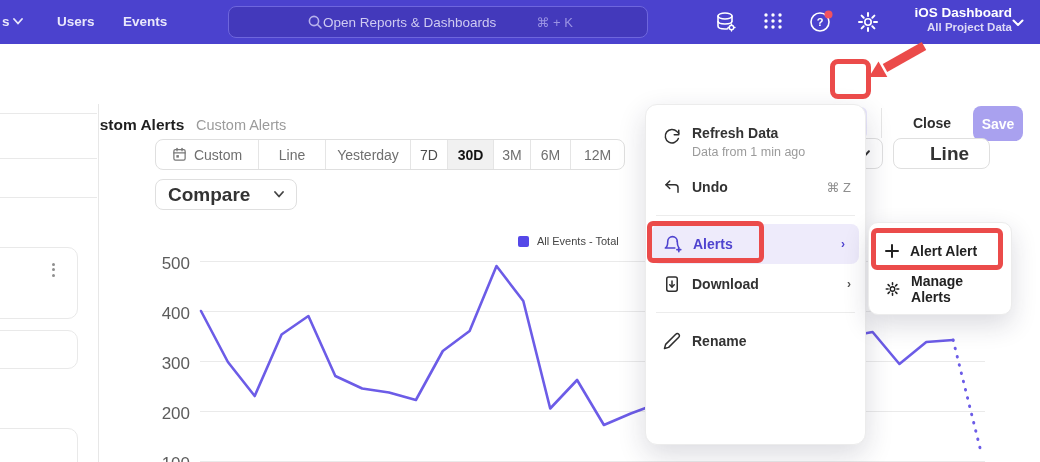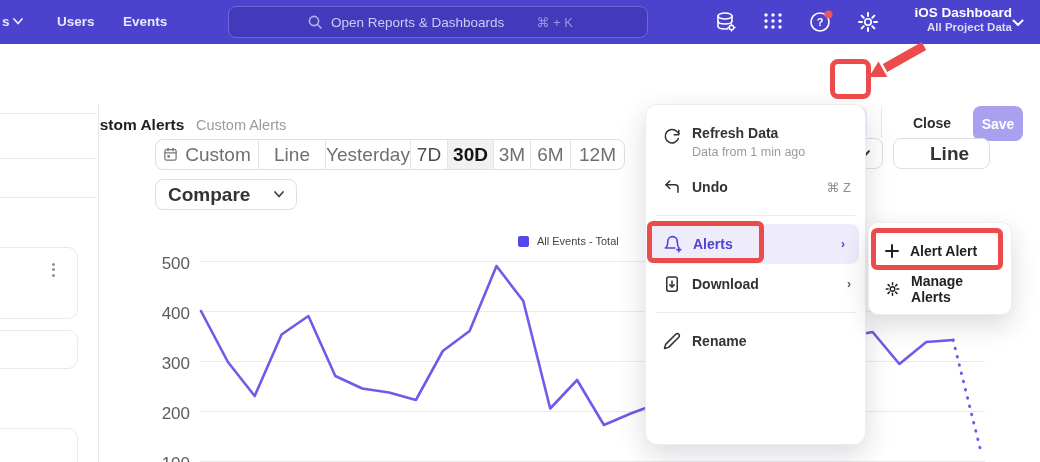--- a/index.html
+++ b/index.html
@@ -39,21 +39,21 @@
   
   .sidebar { left:0; top:104px; width:99px; height:358px; background:#fff; border-right:1px solid #e7e7e7; }
   .sb-line { position:absolute; left:0; width:97px; height:1px; background:#e9e9e9; }
   .sb-card { position:absolute; left:-18px; width:96px; border:1px solid #e9e9e9; border-radius:10px; background:#fff; }
   .kebab { position:absolute; left:52px; top:260px; width:4px; color:#8f8f8f; cursor:pointer; }
   .kebab i { display:block; width:3px; height:3px; border-radius:50%; background:#8f8f8f; margin:2.5px 0; }
 
   
   .seg { left:155px; top:139px; height:31px; display:flex; border:1px solid #dfdfdf; border-radius:8px;
          background:#fff; overflow:hidden; }
-  .seg-cell { display:flex; align-items:center; justify-content:center; gap:7px; font-size:19px;
+  .seg-cell { display:flex; align-items:center; justify-content:center; gap:7px; font-size:14px;
               color:#6f6f6f; border-right:1px solid #e5e5e5; cursor:pointer; white-space:nowrap; }
   .seg-cell:last-child { border-right:none; }
   .seg-cell.sel { background:#f1f1f1; color:#141414; font-weight:700; }
   .seg-cell.dark { color:#4c4c4c; }
   .pill-btn { position:absolute; height:31px; border:1px solid #dfdfdf; border-radius:8px; background:#fff;
               display:flex; align-items:center; gap:24px; font-size:19px; font-weight:600; color:#333;
               padding:0 12px; cursor:pointer; }
 
   
   .gridline { position:absolute; left:200px; width:785px; height:1px; background:#eaeaea; }
@@ -98,21 +98,21 @@
         <polyline points="1,1 5,5.5 9,1" fill="none" stroke="#e9e7fb" stroke-width="1.8" stroke-linecap="round"></polyline>
       </svg>
     <span class="nav-item" style="left:57px;">Users</span>
     <span class="nav-item" style="left:123px;">Events</span>
 
     <div class="searchbox">
       <svg class="ic" style="margin-left:78px;" width="16" height="16" viewBox="0 0 16 16">
           <circle cx="7" cy="7" r="4.6" fill="none" stroke="#b7b2ec" stroke-width="1.6"></circle>
           <line x1="10.5" y1="10.5" x2="14" y2="14" stroke="#b7b2ec" stroke-width="1.6" stroke-linecap="round"></line>
         </svg>
-      <span class="search-ph" style="margin-left:8px;">Open Reports &amp; Dashboards</span>
+      <span class="search-ph" style="margin-left:0;">Open Reports &amp; Dashboards</span>
       <span class="search-kbd" style="margin-left:auto;margin-right:74px;">⌘ + K</span>
     </div>
 
     <span class="tb-icon" style="left:715px;">
       <svg class="ic" width="22" height="24" viewBox="0 0 22 24">
           <ellipse cx="10" cy="6" rx="7" ry="3" fill="none" stroke="#fff" stroke-width="1.6"></ellipse>
           <path d="M3 6v10c0 1.7 3.1 3 7 3 1 0 2-.1 2.8-.2 M17 6v5" fill="none" stroke="#fff" stroke-width="1.6" stroke-linecap="round"></path>
           <path d="M3 11c0 1.7 3.1 3 7 3s7-1.3 7-3" fill="none" stroke="#fff" stroke-width="1.6"></path>
           <circle cx="16.5" cy="17.5" r="2.2" fill="none" stroke="#fff" stroke-width="1.4"></circle>
           <g stroke="#fff" stroke-width="1.3" stroke-linecap="round">

